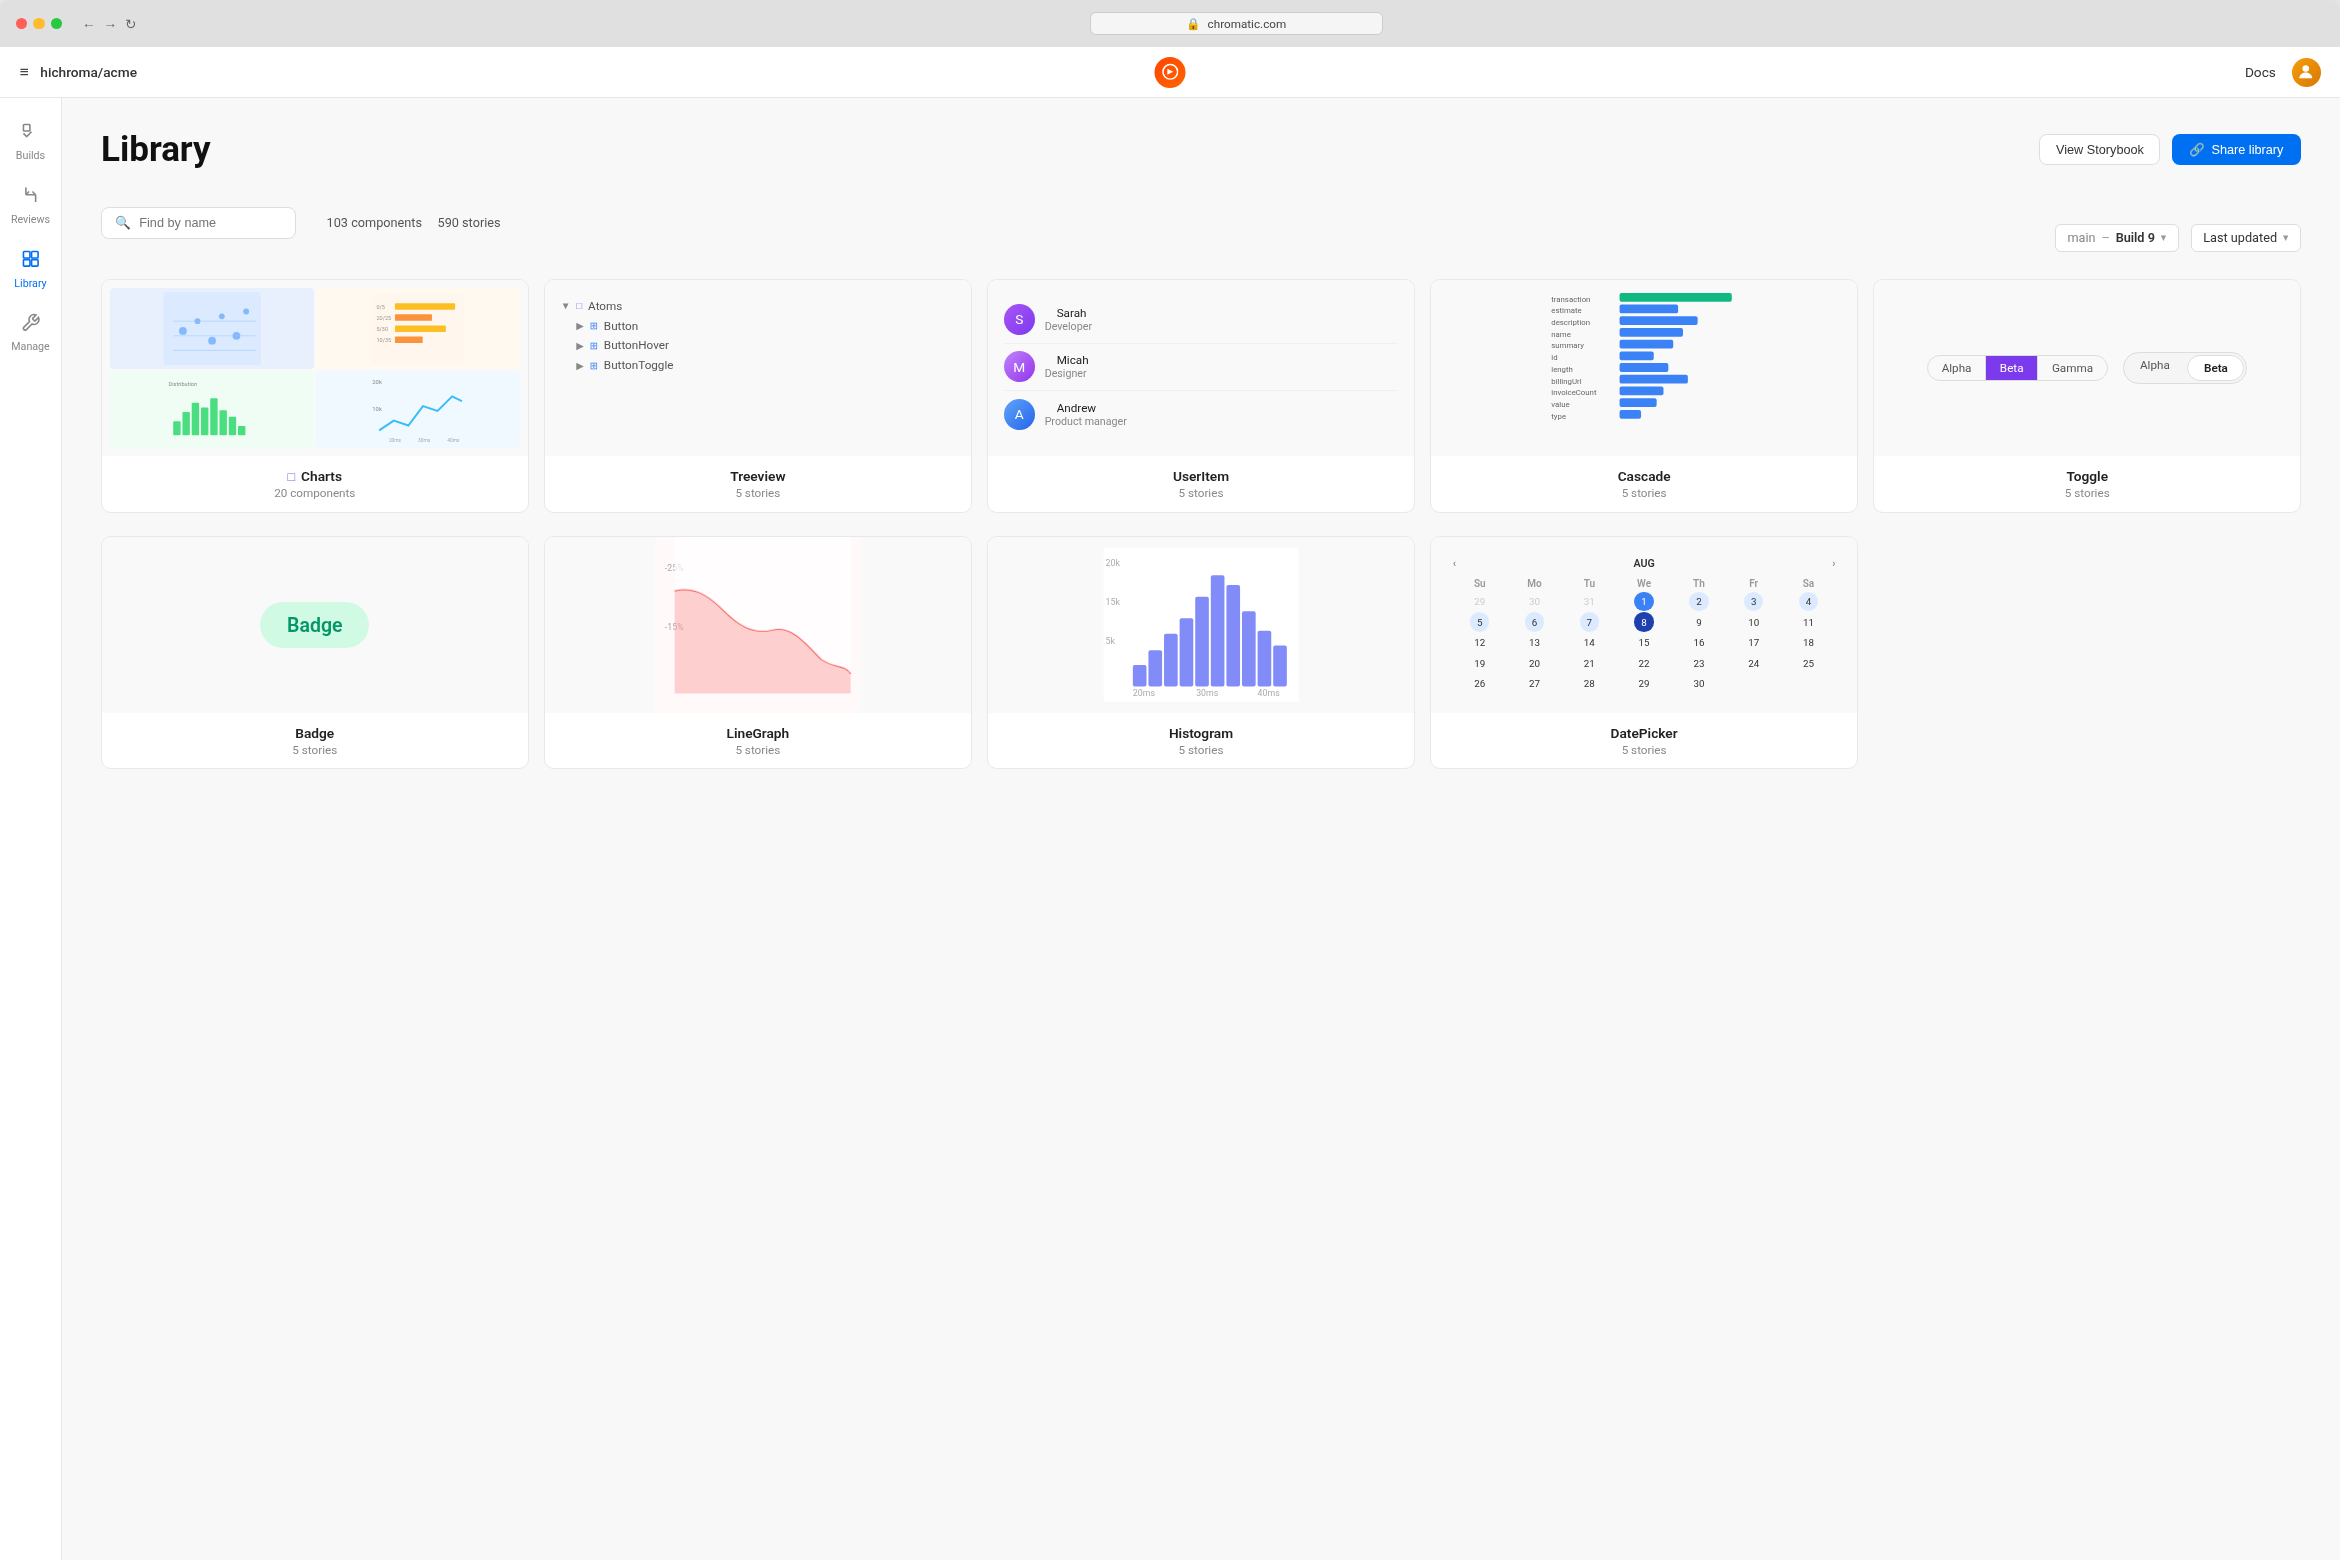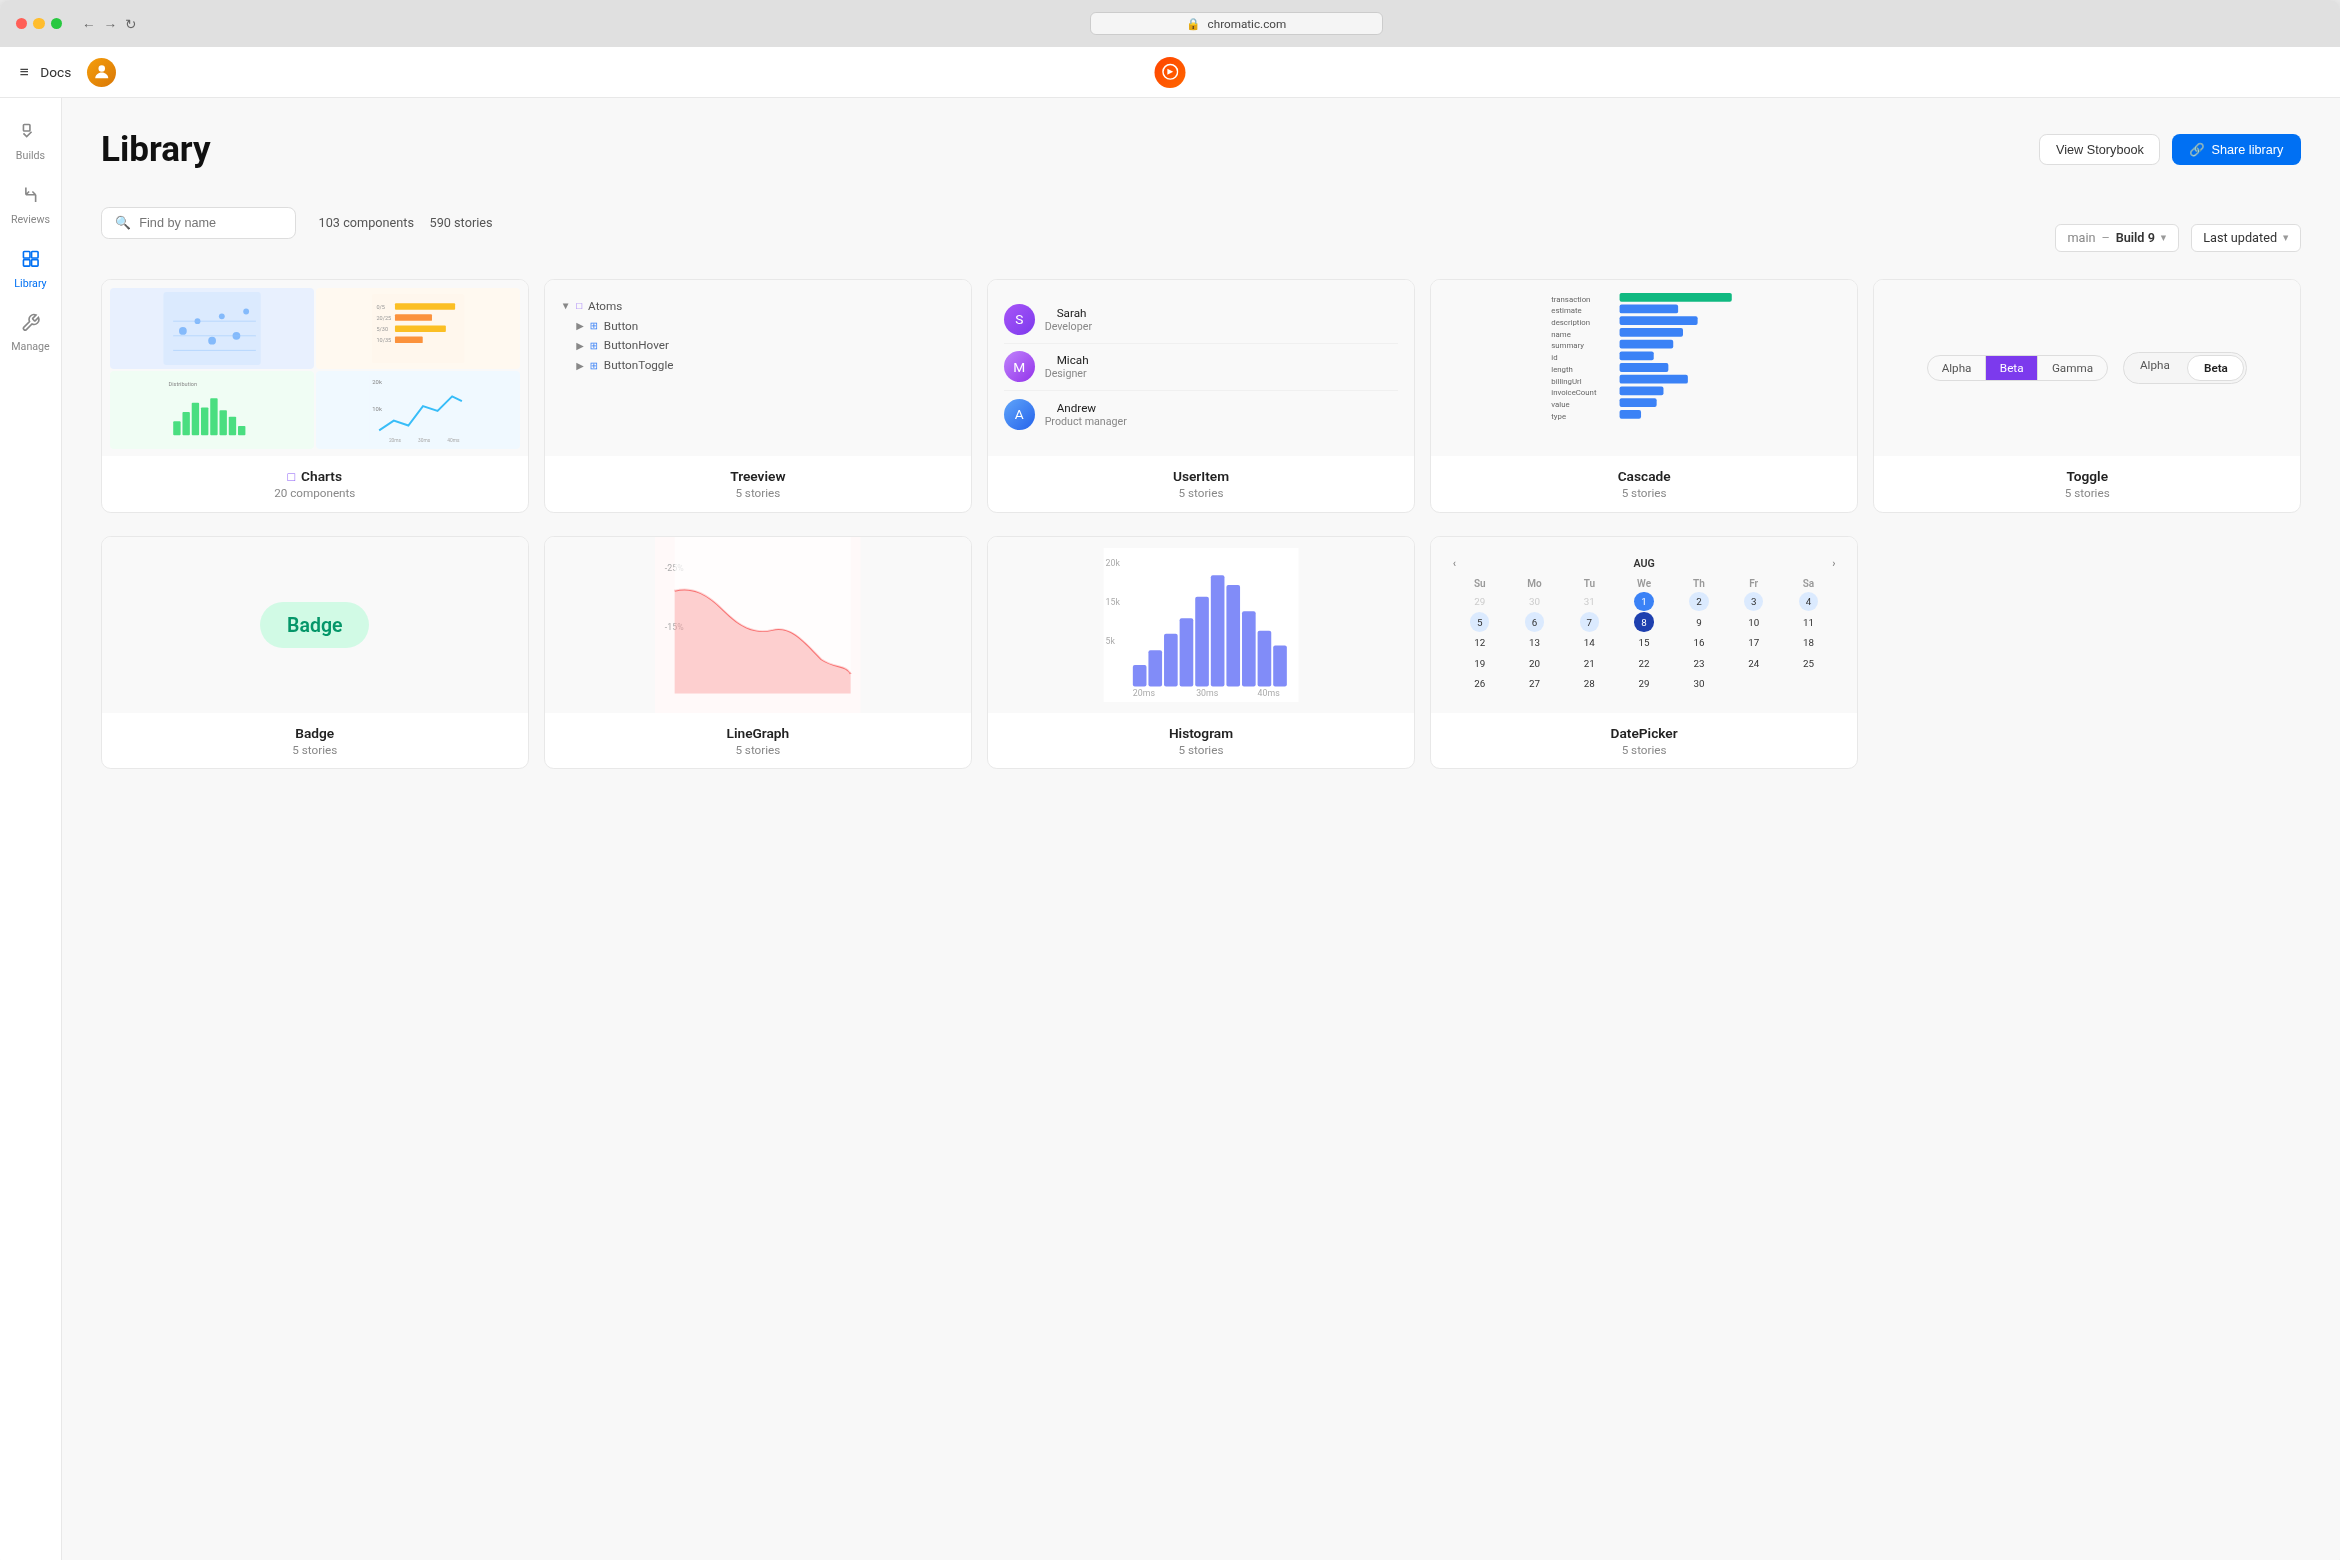--- a/index.html
+++ b/index.html
@@ -148,21 +148,21 @@
     }
     .search-icon { color: #999; font-size: 12.7px; }
     .search-input {
       border: none;
       outline: none;
       font-size: 12.7px;
       color: #333;
       background: transparent;
       width: 100%;
     }
-    .stats { display: flex; gap: 15.6px; font-size: 12.7px; color: #555; margin-left: 7px; }
+    .stats { display: flex; gap: 15.6px; font-size: 12.7px; color: #555; margin-left: 15px; }
     .toolbar-right { margin-left: auto; display: flex; gap: 11.7px; margin-top: 30px; }
     .branch-selector {
       display: flex;
       align-items: center;
       gap: 5.9px;
       padding: 5.9px 11.7px;
       border: 1px solid #ddd;
       border-radius: 5.9px;
       background: #fff;
       font-size: 12.7px;
@@ -293,20 +293,21 @@
       <button class="browser-nav-btn">↻</button>
     </div>
     <div class="browser-address">
       <span style="margin-right:3.9px; color:#999;">🔒</span>
       <span>chromatic.com</span>
     </div>
   </div>
 
   <div class="app-header" style="position:relative;">
     <span class="app-header-menu">≡</span>
+    <span class="app-header-brand">hichroma/acme</span>
     <div class="app-header-logo">
       <div class="chromatic-logo">
         <svg width="17.6" height="17.6" viewBox="0 0 24 24" fill="none">
           <circle cx="12" cy="12" r="10" stroke="white" stroke-width="2" fill="none"></circle>
           <path d="M8 8 L16 12 L8 16" fill="white"></path>
         </svg>
       </div>
     </div>
     <div class="app-header-right">
       <a class="docs-link">Docs</a>

